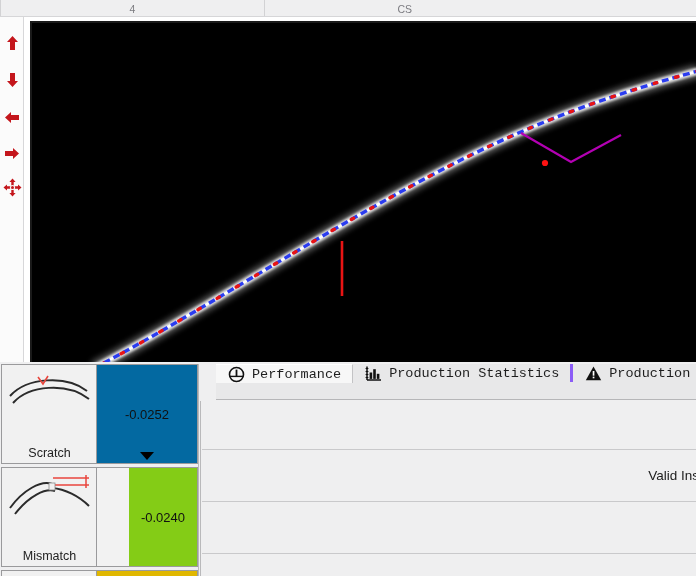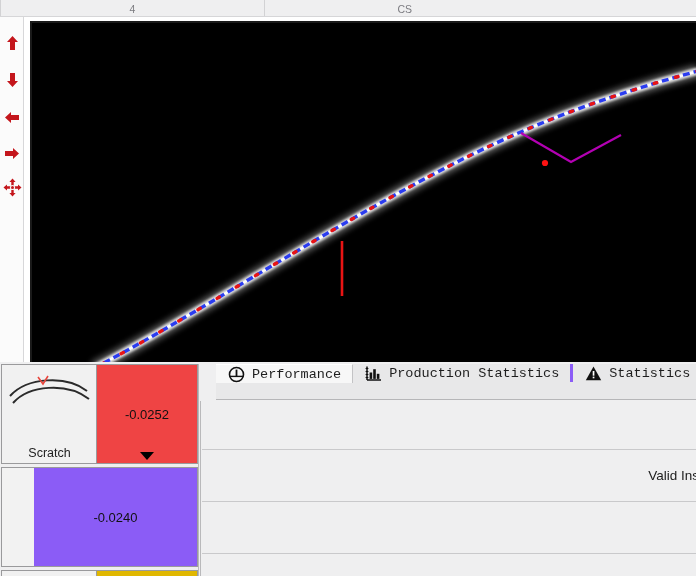--- a/index.html
+++ b/index.html
@@ -320,28 +320,40 @@
 
     <div class="card" style="top:0px; height:100px;">
       <div class="card-left">
         <svg class="card-sketch" viewBox="0 0 88 46">
           <path d="M5 27 C22 8 62 6 82 22" stroke="#2b2b2b" stroke-width="2" fill="none"></path>
           <path d="M8 34 C24 16 62 13 84 30" stroke="#2b2b2b" stroke-width="2" fill="none"></path>
           <path d="M33 8 L38 15 L43 7" stroke="#e8453c" stroke-width="1.6" fill="none"></path>
         </svg>
         <div class="card-label">Scratch</div>
       </div>
-      <div class="card-value" style="background:#ef4444;">
+      <div class="card-value" style="background:#0369a1;">
         <span>-0.0252</span>
         <span class="card-caret"></span>
       </div>
     </div>
 
     <div class="card" style="top:103px; height:100px;">
-      <div class="card-value" style="background:#8b5cf6;margin-left:32px;">
+      <div class="card-left">
+        <svg class="card-sketch" viewBox="0 0 88 46">
+          <path d="M5 36 C18 18 36 8 47 12" stroke="#2b2b2b" stroke-width="2" fill="none"></path>
+          <path d="M47 16 C60 17 74 24 84 34" stroke="#2b2b2b" stroke-width="2" fill="none"></path>
+          <path d="M10 42 C24 24 40 16 50 19" stroke="#2b2b2b" stroke-width="2" fill="none"></path>
+          <line x1="48" y1="6" x2="84" y2="6" stroke="#e8453c" stroke-width="1.5"></line>
+          <line x1="48" y1="13" x2="84" y2="13" stroke="#e8453c" stroke-width="1.5"></line>
+          <line x1="81" y1="3" x2="81" y2="16" stroke="#e8453c" stroke-width="1.5"></line>
+          <rect x="44" y="11" width="6" height="7" fill="#f0f0f0" stroke="#8a8a8a" stroke-width="0.8"></rect>
+        </svg>
+        <div class="card-label">Mismatch</div>
+      </div>
+      <div class="card-value" style="background:#84cc16;margin-left:32px;">
         <span>-0.0240</span>
       </div>
     </div>
 
     <div class="card" style="top:206px; height:100px;">
       <div class="card-left">
         <svg class="card-sketch" viewBox="0 0 88 46">
           <path d="M5 30 C22 10 62 8 82 24" stroke="#2b2b2b" stroke-width="2" fill="none"></path>
         </svg>
         <div class="card-label"></div>
@@ -385,21 +397,21 @@
       </div>
 
       <div class="tab">
         <span class="tab-ico">
           <svg width="17" height="17" viewBox="0 0 17 17">
             <path d="M8.5 1.4 L16.2 15.2 L0.8 15.2 Z" fill="#111"></path>
             <rect x="7.7" y="6.0" width="1.7" height="4.7" fill="#fff"></rect>
             <rect x="7.7" y="11.6" width="1.7" height="1.7" fill="#fff"></rect>
           </svg>
         </span>
-        <span>Statistics</span>
+        <span>Production</span>
       </div>
 
       <div class="tab">
         <span class="tab-ico">
           <svg width="17" height="17" viewBox="0 0 17 17">
             <circle cx="8.5" cy="8.5" r="7.1" fill="none" stroke="#111" stroke-width="1.6"></circle>
             <rect x="7.7" y="7.0" width="1.7" height="5.6" fill="#111"></rect>
             <rect x="7.7" y="4.1" width="1.7" height="1.8" fill="#111"></rect>
           </svg>
         </span>

